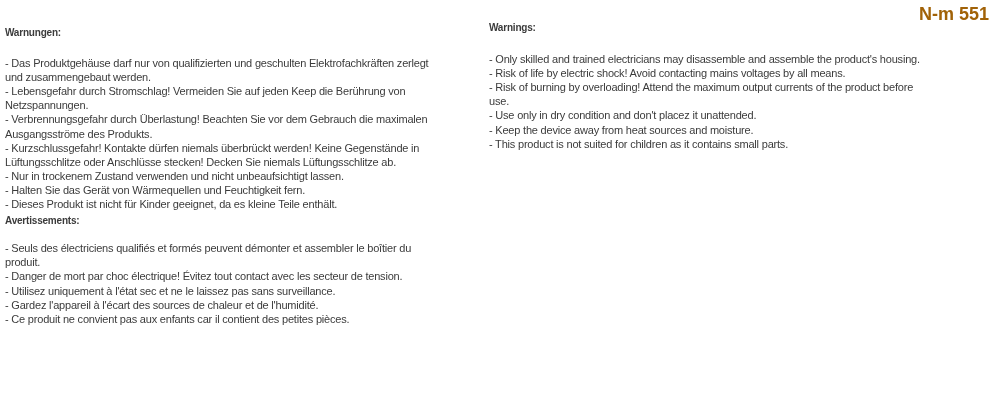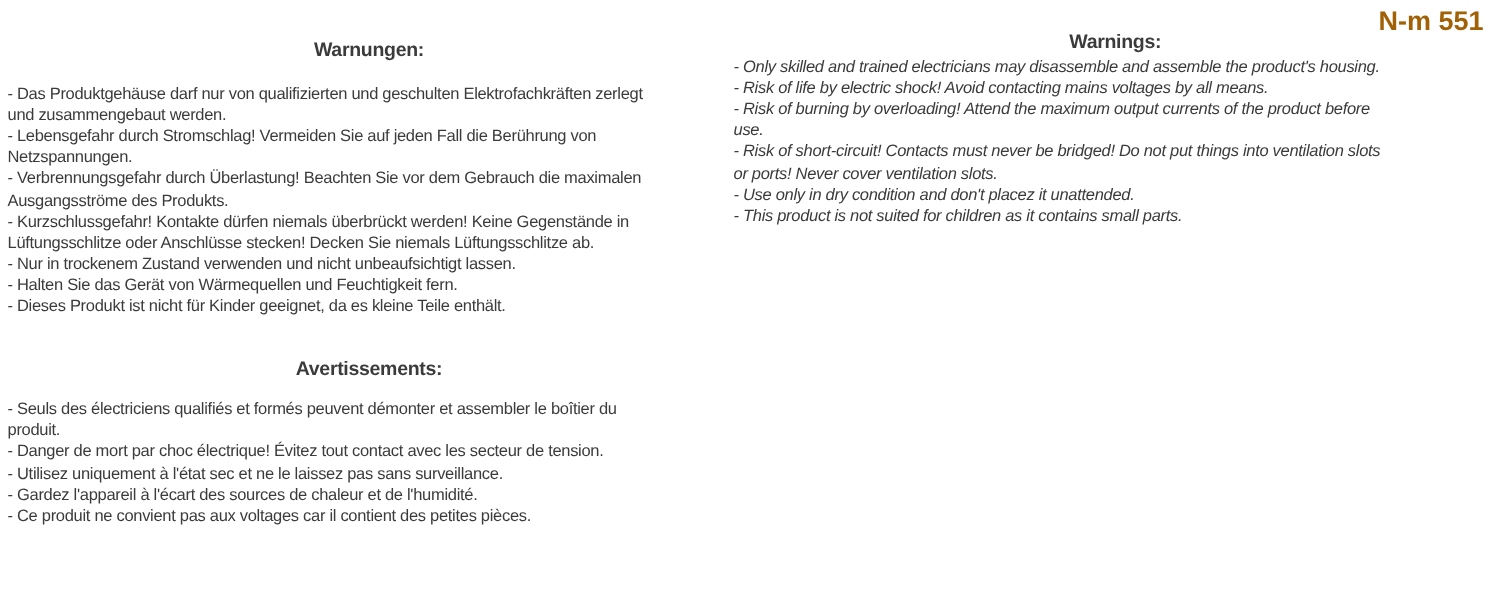--- a/index.html
+++ b/index.html
@@ -35,90 +35,87 @@
     width: 482px;
   }
   .col-right {
     position: absolute;
     left: 489px;
     top: 21px;
     width: 509px;
   }
   .section-heading {
     margin: 0;
-    font-size: 13px;
+    font-size: 10px;
     font-weight: bold;
     color: #3b3b3b;
-    text-align: center;
   }
   .warning-list {
     margin: 16px 0 0 0;
   }
   .warning-list.tight {
     margin-top: 13px;
   }
   .section-fr .section-heading {
-    margin-top: 28px;
+    margin-top: 3px;
   }
   .col-right .warning-list {
-    margin-top: 3px;
-    font-style: italic;
+    margin-top: 17px;
   }
   .warning-item {
     margin: 0;
     white-space: pre-line;
   }
 </style>
 </head>
 <body style="background: rgb(255, 255, 255); color: rgb(59, 59, 59);">
 
 <div class="page-code" style="color: #a16207;">N-m 551</div>
 
 <div class="col-left">
 
   <div class="section section-de">
     <p class="section-heading">Warnungen:</p>
     <div class="warning-list">
         <p class="warning-item">- Das Produktgehäuse darf nur von qualifizierten und geschulten Elektrofachkräften zerlegt
 und zusammengebaut werden.</p>
-        <p class="warning-item">- Lebensgefahr durch Stromschlag! Vermeiden Sie auf jeden Fall die Berührung von
+        <p class="warning-item">- Lebensgefahr durch Stromschlag! Vermeiden Sie auf jeden Keep die Berührung von
 Netzspannungen.</p>
         <p class="warning-item">- Verbrennungsgefahr durch Überlastung! Beachten Sie vor dem Gebrauch die maximalen
 Ausgangsströme des Produkts.</p>
         <p class="warning-item">- Kurzschlussgefahr! Kontakte dürfen niemals überbrückt werden! Keine Gegenstände in
 Lüftungsschlitze oder Anschlüsse stecken! Decken Sie niemals Lüftungsschlitze ab.</p>
         <p class="warning-item">- Nur in trockenem Zustand verwenden und nicht unbeaufsichtigt lassen.</p>
         <p class="warning-item">- Halten Sie das Gerät von Wärmequellen und Feuchtigkeit fern.</p>
         <p class="warning-item">- Dieses Produkt ist nicht für Kinder geeignet, da es kleine Teile enthält.</p>
       </div>
   </div>
 
   <div class="section section-fr">
     <p class="section-heading">Avertissements:</p>
     <div class="warning-list tight">
         <p class="warning-item">- Seuls des électriciens qualifiés et formés peuvent démonter et assembler le boîtier du
 produit.</p>
         <p class="warning-item">- Danger de mort par choc électrique! Évitez tout contact avec les secteur de tension.</p>
         <p class="warning-item">- Utilisez uniquement à l'état sec et ne le laissez pas sans surveillance.</p>
         <p class="warning-item">- Gardez l'appareil à l'écart des sources de chaleur et de l'humidité.</p>
-        <p class="warning-item">- Ce produit ne convient pas aux voltages car il contient des petites pièces.</p>
+        <p class="warning-item">- Ce produit ne convient pas aux enfants car il contient des petites pièces.</p>
       </div>
   </div>
 
 </div>
 
 <div class="col-right">
 
   <div class="section section-en">
     <p class="section-heading">Warnings:</p>
     <div class="warning-list">
         <p class="warning-item">- Only skilled and trained electricians may disassemble and assemble the product's housing.</p>
         <p class="warning-item">- Risk of life by electric shock! Avoid contacting mains voltages by all means.</p>
         <p class="warning-item">- Risk of burning by overloading! Attend the maximum output currents of the product before
 use.</p>
-        <p class="warning-item">- Risk of short-circuit! Contacts must never be bridged! Do not put things into ventilation slots
-or ports! Never cover ventilation slots.</p>
         <p class="warning-item">- Use only in dry condition and don't placez it unattended.</p>
+        <p class="warning-item">- Keep the device away from heat sources and moisture.</p>
         <p class="warning-item">- This product is not suited for children as it contains small parts.</p>
       </div>
   </div>
 
 </div>
 
 </body></html>

